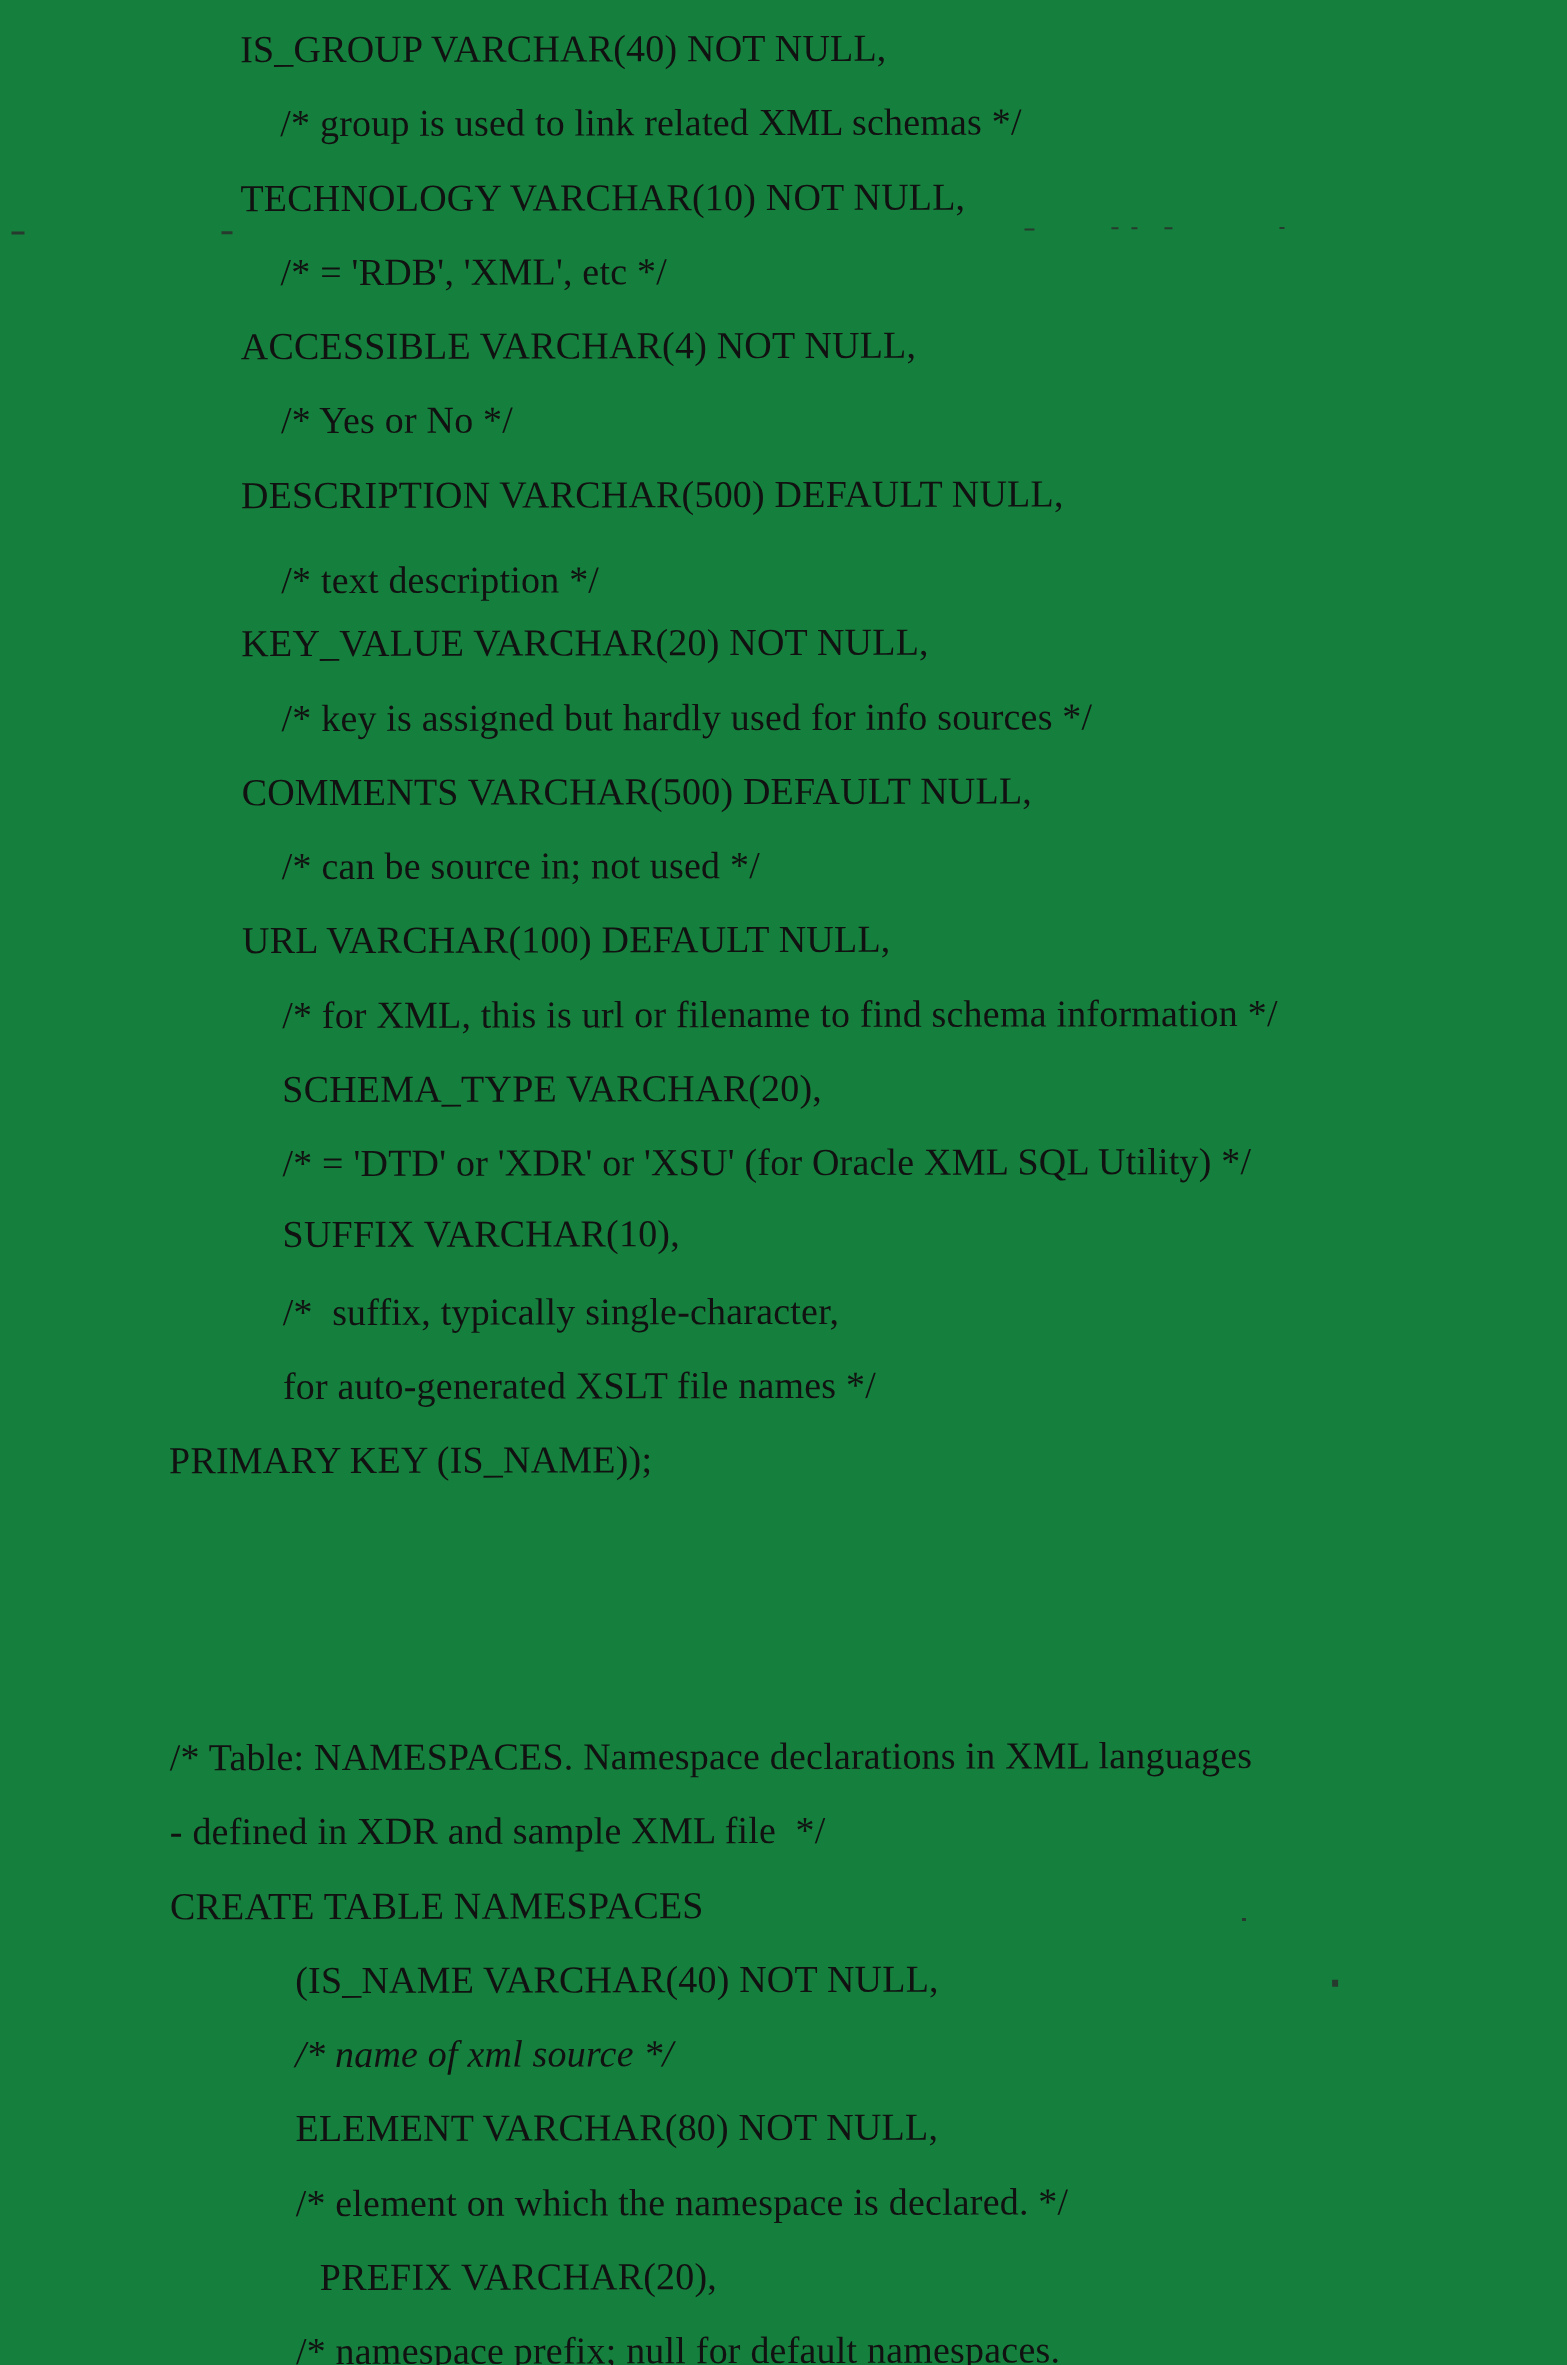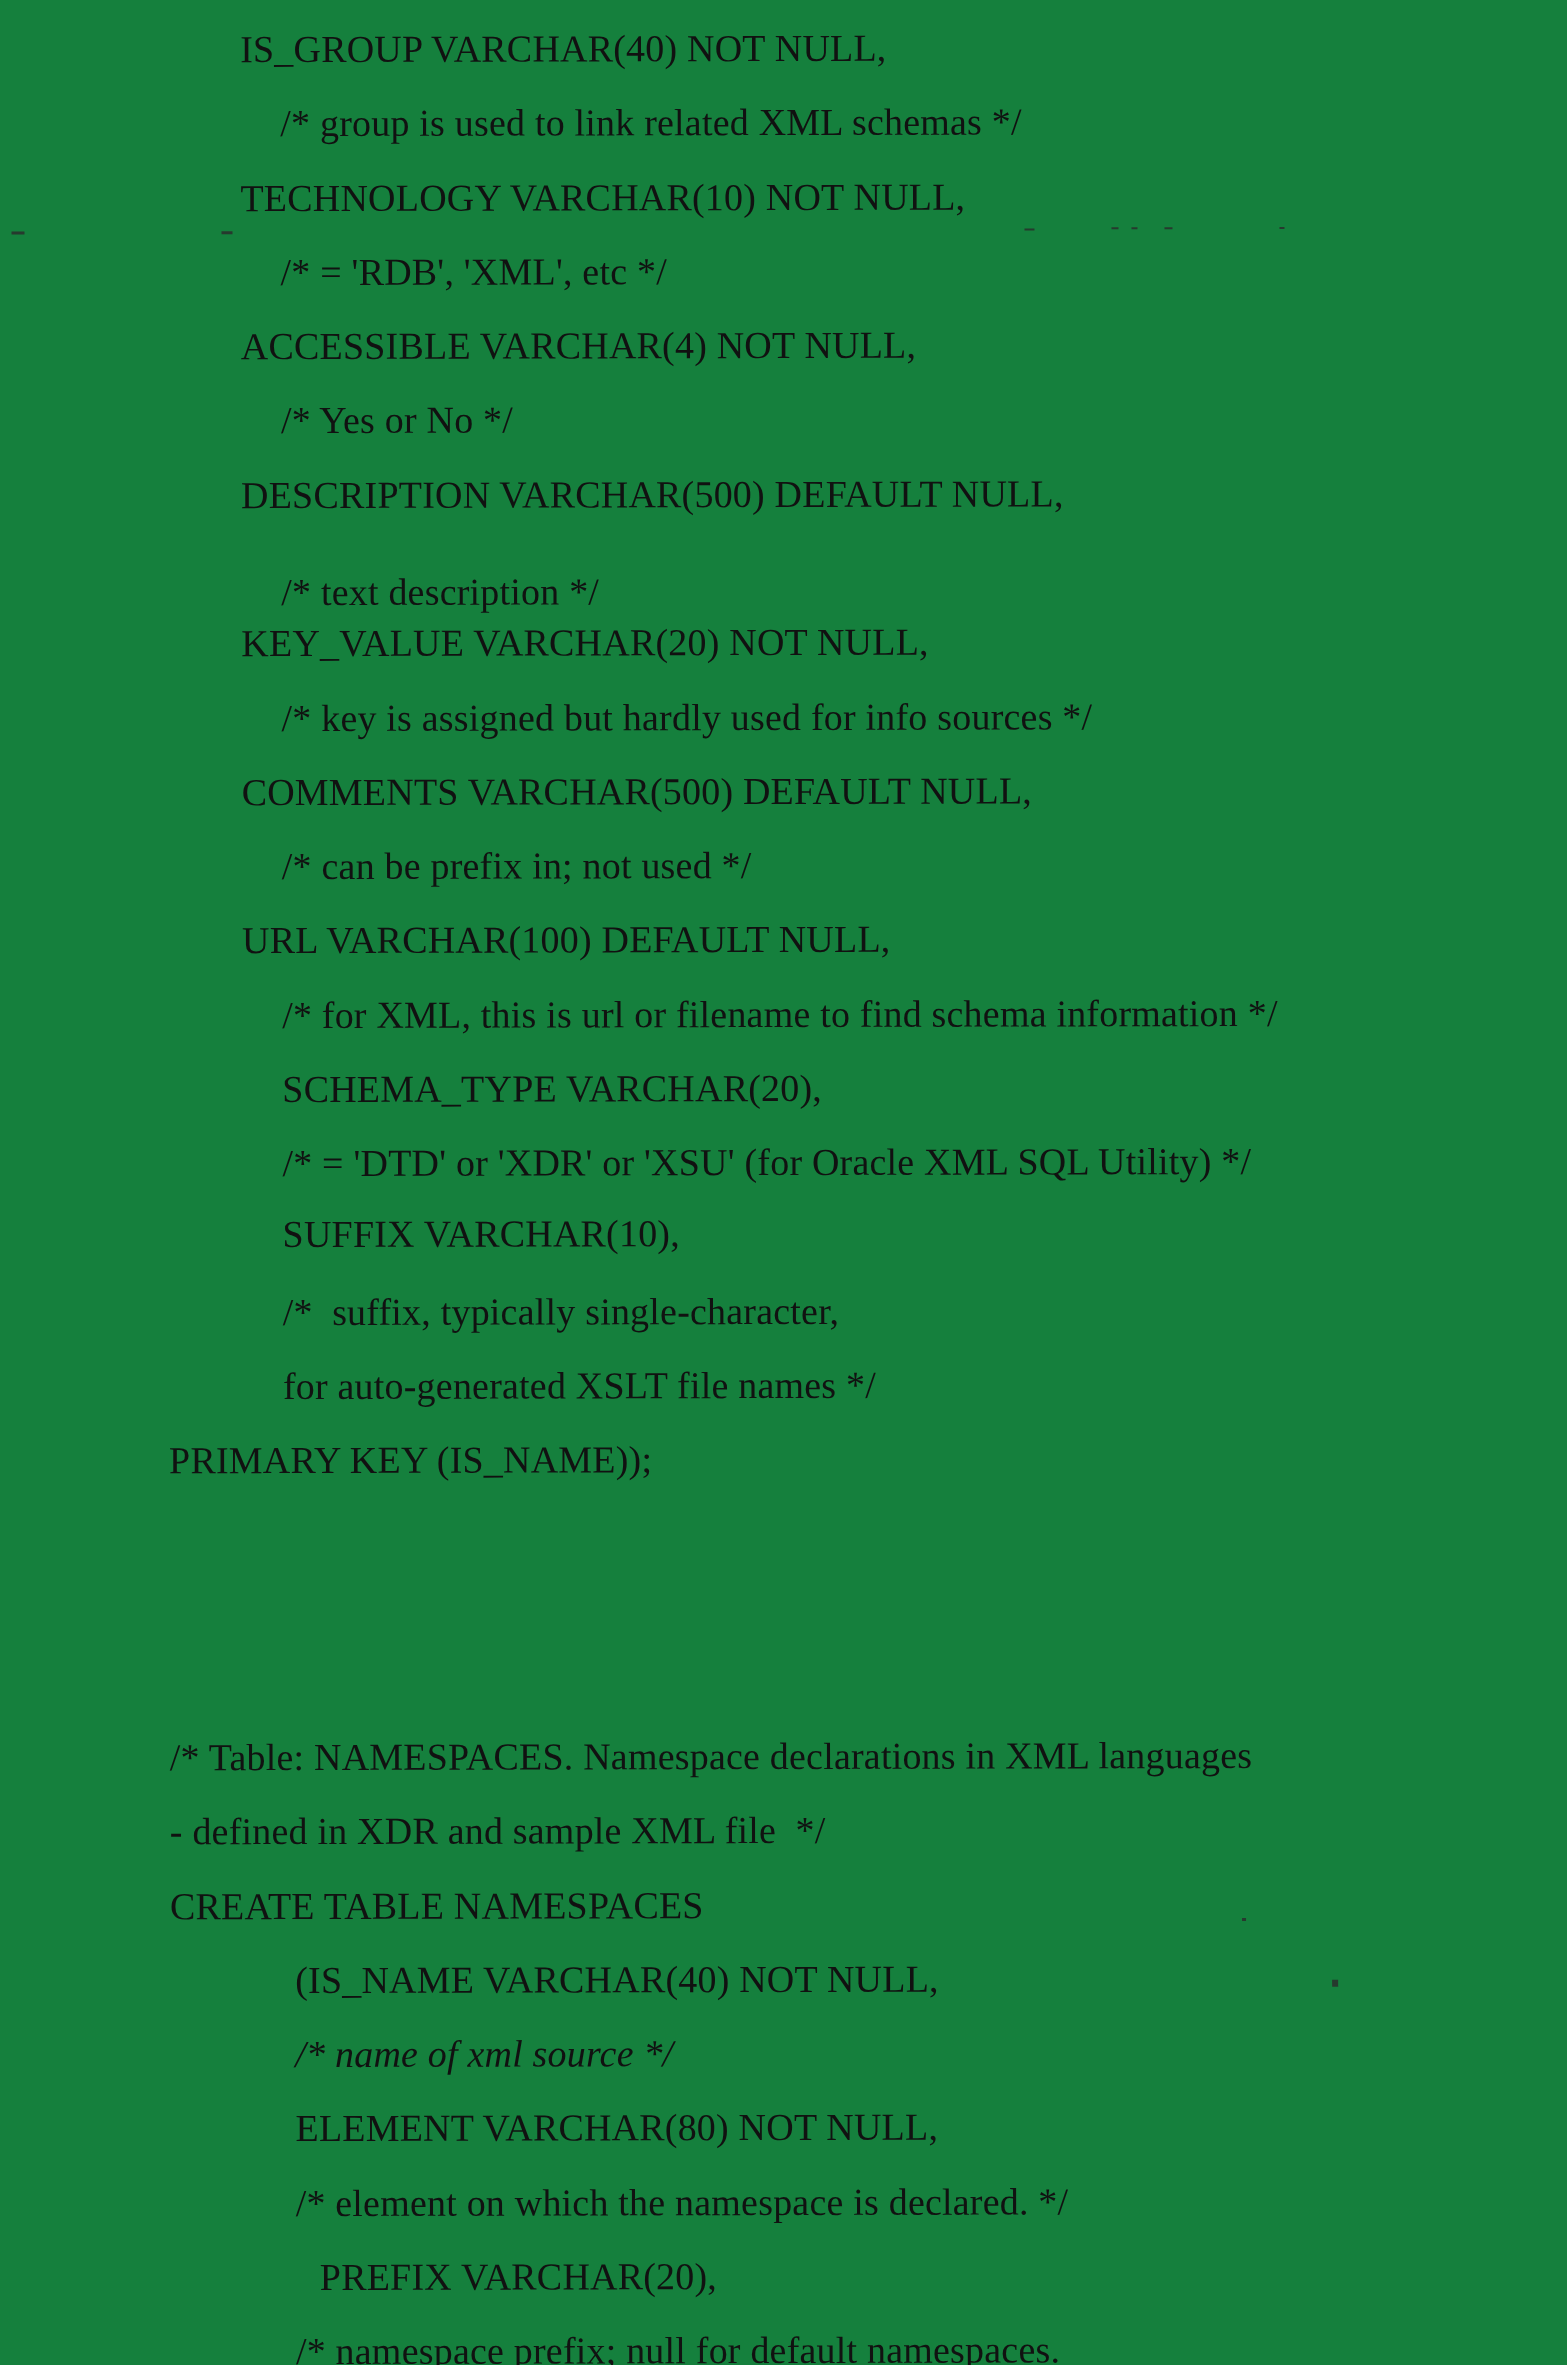--- a/index.html
+++ b/index.html
@@ -68,25 +68,25 @@
 <div id="page">
 
   <div id="code-block">
       <div class="code-line ind-1" style="top: 29px;">IS_GROUP VARCHAR(40) NOT NULL,</div>
       <div class="code-line ind-2" style="top: 103px;">/* group is used to link related XML schemas */</div>
       <div class="code-line ind-1" style="top: 178px;">TECHNOLOGY VARCHAR(10) NOT NULL,</div>
       <div class="code-line ind-2" style="top: 252px;">/* = 'RDB', 'XML', etc */</div>
       <div class="code-line ind-1" style="top: 326px;">ACCESSIBLE VARCHAR(4) NOT NULL,</div>
       <div class="code-line ind-2" style="top: 400px;">/* Yes or No */</div>
       <div class="code-line ind-1" style="top: 475px;">DESCRIPTION VARCHAR(500) DEFAULT NULL,</div>
-      <div class="code-line ind-2" style="top: 572px; text-align: center;">/* text description */</div>
+      <div class="code-line ind-2" style="top: 560px; text-align: center;">/* text description */</div>
       <div class="code-line ind-1" style="top: 623px;">KEY_VALUE VARCHAR(20) NOT NULL,</div>
       <div class="code-line ind-2" style="top: 698px;">/* key is assigned but hardly used for info sources */</div>
       <div class="code-line ind-1" style="top: 772px;">COMMENTS VARCHAR(500) DEFAULT NULL,</div>
-      <div class="code-line ind-2" style="top: 846px;">/* can be prefix in; not used */</div>
+      <div class="code-line ind-2" style="top: 846px;">/* can be source in; not used */</div>
       <div class="code-line ind-1" style="top: 920px;">URL VARCHAR(100) DEFAULT NULL,</div>
       <div class="code-line ind-2" style="top: 995px;">/* for XML, this is url or filename to find schema information */</div>
       <div class="code-line ind-2" style="top: 1069px;">SCHEMA_TYPE VARCHAR(20),</div>
       <div class="code-line ind-2" style="top: 1143px;">/* = 'DTD' or 'XDR' or 'XSU' (for Oracle XML SQL Utility) */</div>
       <div class="code-line ind-2" style="top: 1214px;">SUFFIX VARCHAR(10),</div>
       <div class="code-line ind-2" style="top: 1292px;">/*  suffix, typically single-character,</div>
       <div class="code-line ind-2" style="top: 1366px;">for auto-generated XSLT file names */</div>
       <div class="code-line ind-0" style="top: 1440px;">PRIMARY KEY (IS_NAME));</div>
       <div class="code-line ind-0" style="top: 1737px;">/* Table: NAMESPACES. Namespace declarations in XML languages</div>
       <div class="code-line ind-0" style="top: 1811px;">- defined in XDR and sample XML file  */</div>

